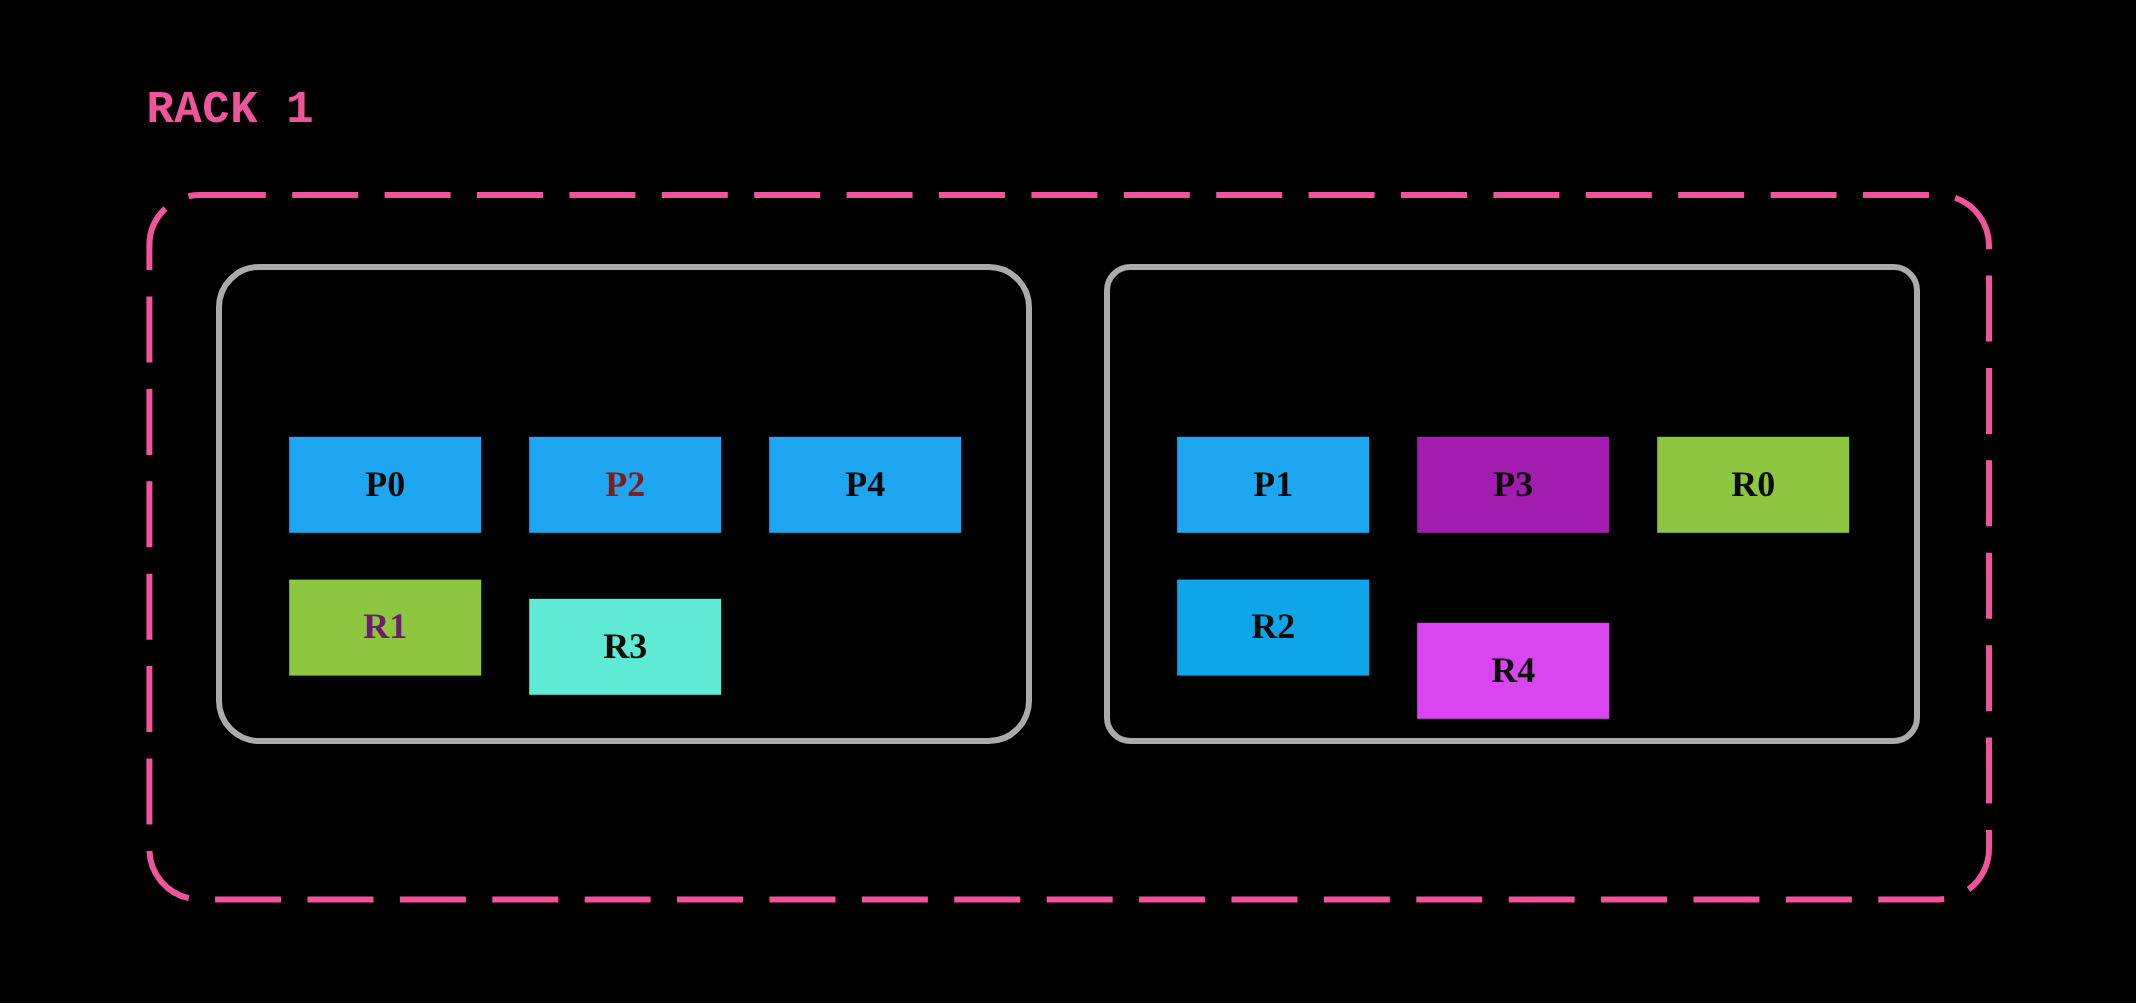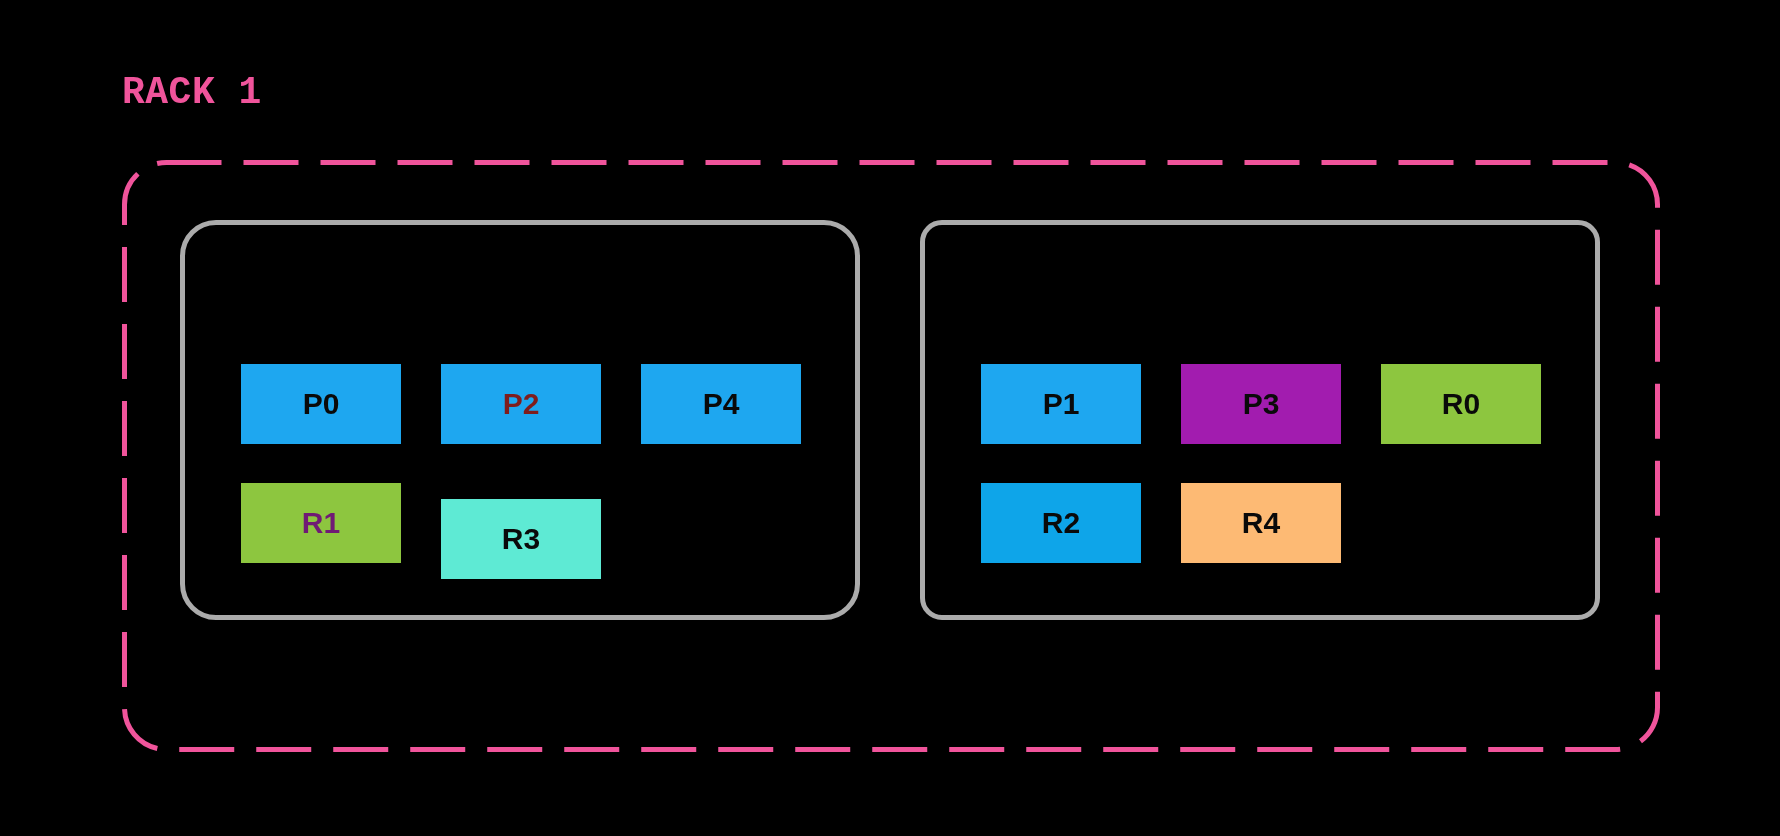--- a/index.html
+++ b/index.html
@@ -33,20 +33,21 @@
     display: block;
   }
   .node-box {
     position: absolute;
     top: 220px;
     width: 680px;
     height: 400px;
     border: 5px solid #7dd3fc;
     border-radius: 36px;
     box-sizing: border-box;
+    font-family: Liberation Serif, serif;
   }
   .node-box.node-1 { left: 180px; }
   .node-box.node-2 { left: 920px; border-radius: 22px; }
   .chip-row {
     position: absolute;
     left: 56px;
     display: flex;
     gap: 40px;
   }
   .chip-row.row-0 { top: 139px; }
@@ -84,15 +85,15 @@
   </div>
 
 <div class="node-box node-2" style="border-color: rgb(171, 171, 171);">
     <div class="chip-row row-0">
       <div class="chip" style="background: rgb(30, 167, 240); color: rgb(10, 10, 10);">P1</div>
       <div class="chip" style="background: #a21caf; color: rgb(10, 10, 10);">P3</div>
       <div class="chip" style="background: rgb(141, 198, 63); color: rgb(10, 10, 10);">R0</div>
     </div>
     <div class="chip-row row-1">
       <div class="chip" style="background: #0ea5e9; color: rgb(10, 10, 10);">R2</div>
-      <div class="chip" style="background: #fdba74; color: rgb(10, 10, 10);">R4</div>
+      <div class="chip" style="background: #d946ef; color: rgb(10, 10, 10); margin-top: 36px;">R4</div>
     </div>
   </div>
 
 </body></html>

